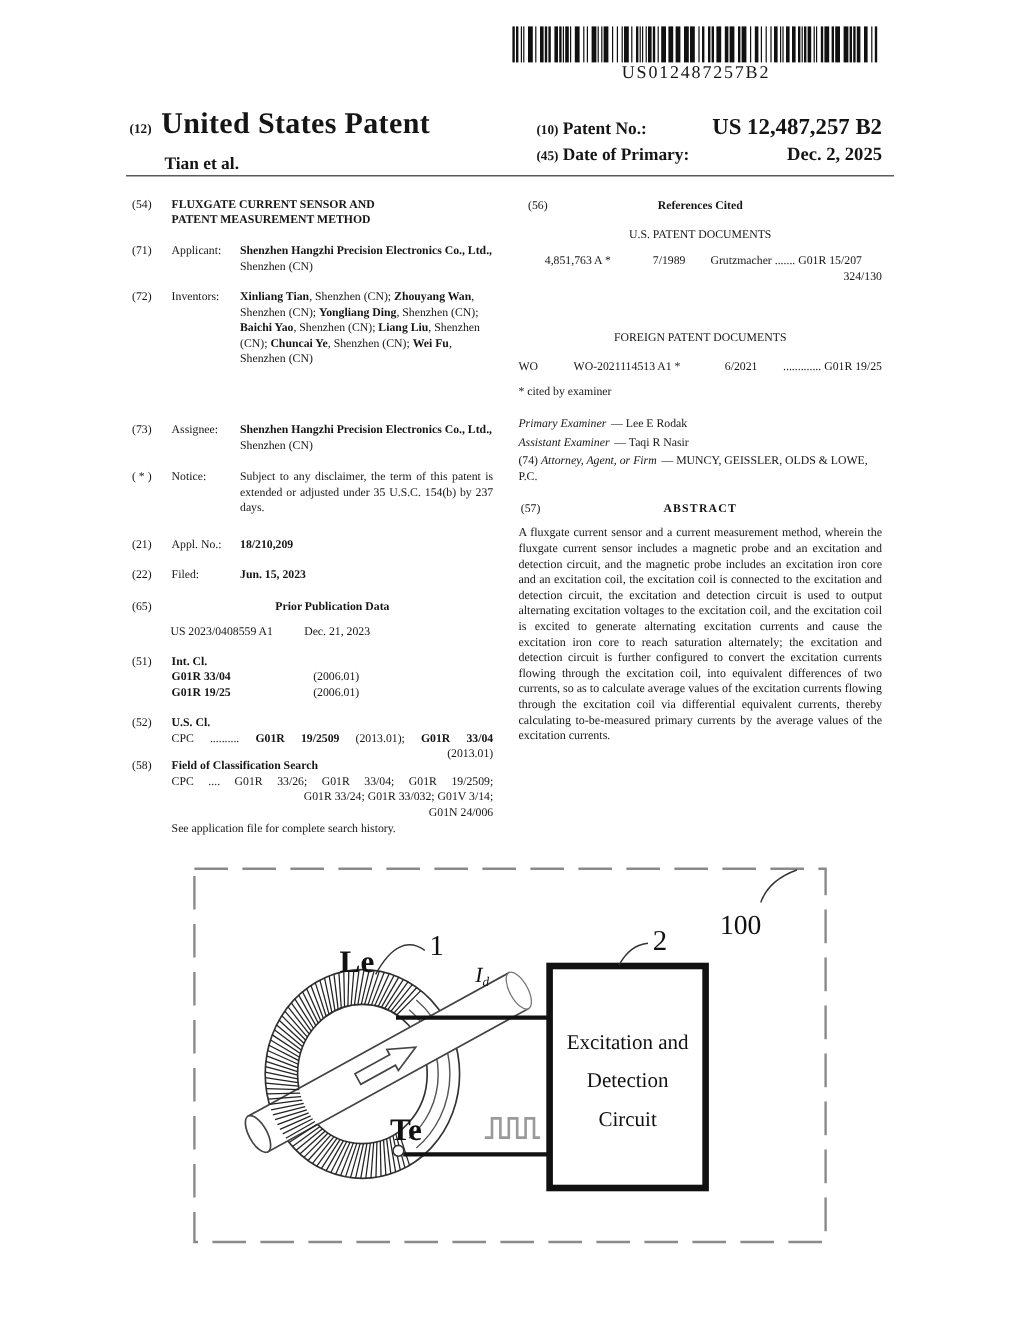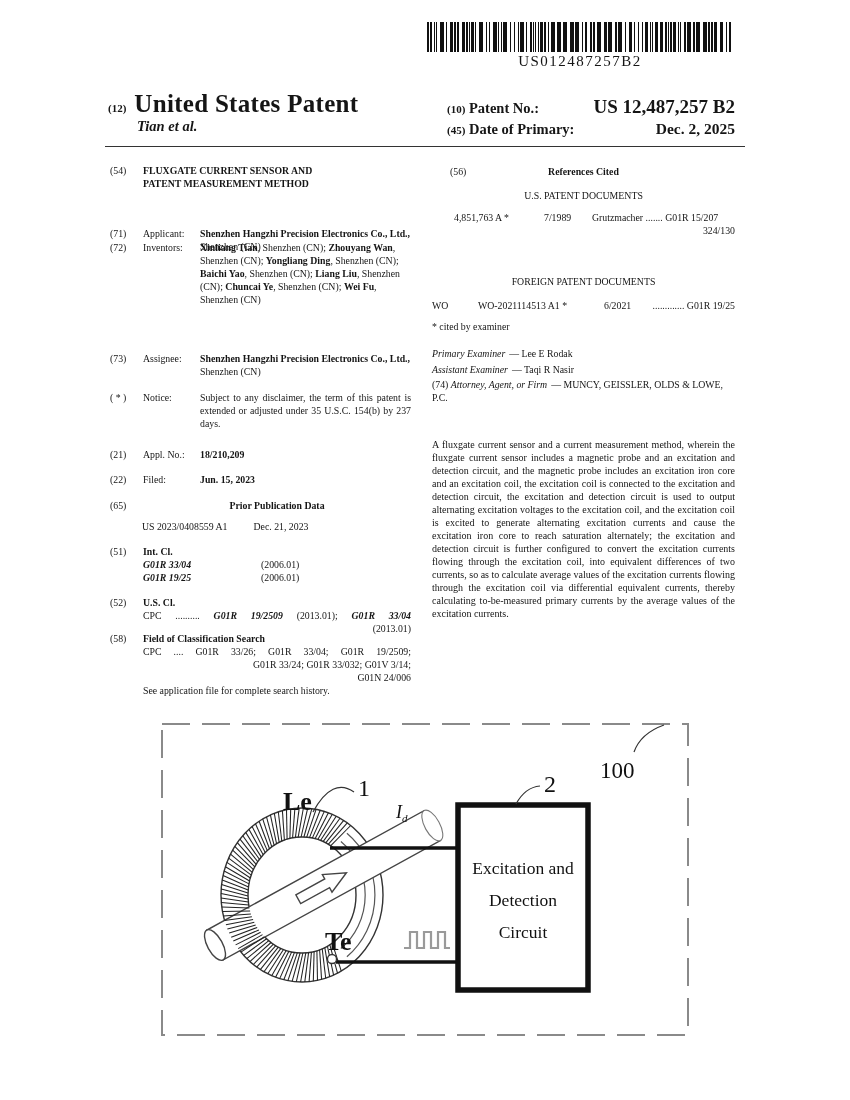--- a/index.html
+++ b/index.html
@@ -11,40 +11,40 @@
   #barcode{left:420px;top:22px;width:320px;text-align:center;}
   #barcode-bars{height:30px;display:flex;align-items:stretch;justify-content:center;}
   .bc-bar{display:inline-block;height:100%;background:#111;flex:none;}
   #barcode-text{font-size:15px;letter-spacing:1.5px;margin-top:1px;}
 
   
   #h-left{left:108px;top:90px;}
   .h-row1{display:flex;align-items:baseline;gap:8px;}
   .small-num{font-size:11px;font-weight:bold;}
   #main-title{font-size:25px;font-weight:bold;letter-spacing:.3px;}
-  #byline{margin-left:29px;font-size:14.5px;font-weight:bold;margin-top:0;font-style:italic;}
+  #byline{margin-left:29px;font-size:14.5px;font-weight:bold;margin-top:11px;}
   #h-right{left:447px;top:96px;width:288px;}
   .h-kv{display:flex;align-items:baseline;justify-content:space-between;}
   .h-kv .k{font-size:14.5px;font-weight:bold;}
   #patent-no{font-size:19px;font-weight:bold;}
   #patent-date{font-size:15.5px;font-weight:bold;}
   .header-rule{left:105px;top:146px;width:640px;border-top:1.6px solid #333;height:0;}
 
   
   .sec{position:absolute;left:110px;width:301px;display:flex;font-size:9.8px;line-height:12.9px;}
   .sec .num{width:33px;flex:none;white-space:nowrap;}
   .sec .key{width:57px;flex:none;}
   .sec .val{flex:1;}
   .rsec{position:absolute;left:432px;width:303px;font-size:9.8px;line-height:12.9px;}
   .center{text-align:center;}
   .bold{font-weight:bold;}
   .just{text-align:justify;}
   .jlast{text-align:justify;text-align-last:justify;}
   .right{text-align:right;}
-  .bi{font-weight:bold;font-style:italic;}
+  .bi{font-weight:bold;}
 
   .icl-row{display:flex;}
   .icl-code{width:118px;flex:none;}
 
   .ref-l1{display:flex;}
   .ref-cite{width:90px;flex:none;padding-left:22px;white-space:nowrap;}
   .ref-date{width:48px;flex:none;}
   .ref-rest{flex:1;white-space:nowrap;}
   .ref-l2{text-align:right;}
   .f-country{width:46px;flex:none;}
@@ -164,21 +164,21 @@
   <div class="abs header-rule"></div>
 
   <div class="sec" style="top:165px;">
     <span class="num">(54)</span>
     <span class="val bold">
       <div>FLUXGATE CURRENT SENSOR AND</div>
       <div>PATENT MEASUREMENT METHOD</div>
     </span>
   </div>
 
-  <div class="sec" style="top:204px;margin-top:24px;">
+  <div class="sec" style="top:204px;">
     <span class="num">(71)</span>
     <span class="key">Applicant:</span>
     <span class="val"><b>Shenzhen Hangzhi Precision Electronics Co., Ltd.,</b><span> Shenzhen (CN)</span></span>
   </div>
 
   <div class="sec" style="top:242px;">
     <span class="num">(72)</span>
     <span class="key">Inventors:</span>
     <span class="val" id="inventors"><b>Xinliang Tian</b>, Shenzhen (CN); <b>Zhouyang Wan</b>, Shenzhen (CN); <b>Yongliang Ding</b>, Shenzhen (CN); <b>Baichi Yao</b>, Shenzhen (CN); <b>Liang Liu</b>, Shenzhen (CN); <b>Chuncai Ye</b>, Shenzhen (CN); <b>Wei Fu</b>, Shenzhen (CN)</span>
   </div>
@@ -245,21 +245,21 @@
     <span class="val">
       <div class="bold">Field of Classification Search</div>
       <div class="jlast">CPC .... G01R 33/26; G01R 33/04; G01R 19/2509;</div>
       <div class="right">G01R 33/24; G01R 33/032; G01V 3/14;</div>
       <div class="right">G01N 24/006</div>
       <div>See application file for complete search history.</div>
     </span>
   </div>
 
   <div class="rsec" style="top:166px;">
-    <span style="position:absolute;left:18px;">(56)</span>
+    <span style="position:absolute;left:8px;">(56)</span>
     <div class="center bold">References Cited</div>
   </div>
   <div class="rsec center" style="top:190px;">U.S. PATENT DOCUMENTS</div>
   <div class="rsec" style="top:212px;" id="us-refs">
       <div>
         <div class="ref-l1">
           <span class="ref-cite">4,851,763 A *</span>
           <span class="ref-date">7/1989</span>
           <span class="ref-rest">Grutzmacher ....... G01R 15/207</span>
         </div>
@@ -274,20 +274,24 @@
         <span class="f-date">6/2021</span>
         <span class="f-rest">............. G01R 19/25</span>
       </div>
     </div>
   <div class="rsec" style="top:321px;">* cited by examiner</div>
 
   <div class="rsec" style="top:348px;"><i>Primary Examiner</i><span class="exam-name">— Lee E Rodak</span></div>
   <div class="rsec" style="top:364px;"><i>Assistant Examiner</i><span class="exam-name">— Taqi R Nasir</span></div>
   <div class="rsec" style="top:379px;"><span>(74)</span> <i>Attorney, Agent, or Firm</i><span class="exam-name">— MUNCY, GEISSLER, OLDS &amp; LOWE, P.C.</span></div>
 
+  <div class="rsec" style="top:419px;">
+    <span style="position:absolute;left:2px;">(57)</span>
+    <div class="center bold" style="letter-spacing:1px;">ABSTRACT</div>
+  </div>
   <div id="abstract-text">A fluxgate current sensor and a current measurement method, wherein the fluxgate current sensor includes a magnetic probe and an excitation and detection circuit, and the magnetic probe includes an excitation iron core and an excitation coil, the excitation coil is connected to the excitation and detection circuit, the excitation and detection circuit is used to output alternating excitation voltages to the excitation coil, and the excitation coil is excited to generate alternating excitation currents and cause the excitation iron core to reach saturation alternately; the excitation and detection circuit is further configured to convert the excitation currents flowing through the excitation coil, into equivalent differences of two currents, so as to calculate average values of the excitation currents flowing through the excitation coil via differential equivalent currents, thereby calculating to-be-measured primary currents by the average values of the excitation currents.</div>
 
   <svg class="abs" id="fig" viewBox="0 0 530 315">
     <rect x="2" y="2" width="526" height="311" fill="none" stroke="#8a8a8a" stroke-width="2" stroke-dasharray="28 12"></rect>
     <g id="bare-arcs">
         <path d="M180.9,119.5 A63.2,67.9 0 0 1 180.9,226.5" fill="none" stroke="#555" stroke-width="1.2"></path>
         <path d="M186.9,111.3 A72.9,78.3 0 0 1 186.9,234.7" fill="none" stroke="#555" stroke-width="1.2"></path>
       </g>
     <ellipse cx="142" cy="173" rx="81" ry="87" fill="none" stroke="#333" stroke-width="1.4"></ellipse>
     <ellipse cx="142" cy="173" rx="54" ry="58" fill="none" stroke="#333" stroke-width="1.4"></ellipse>

